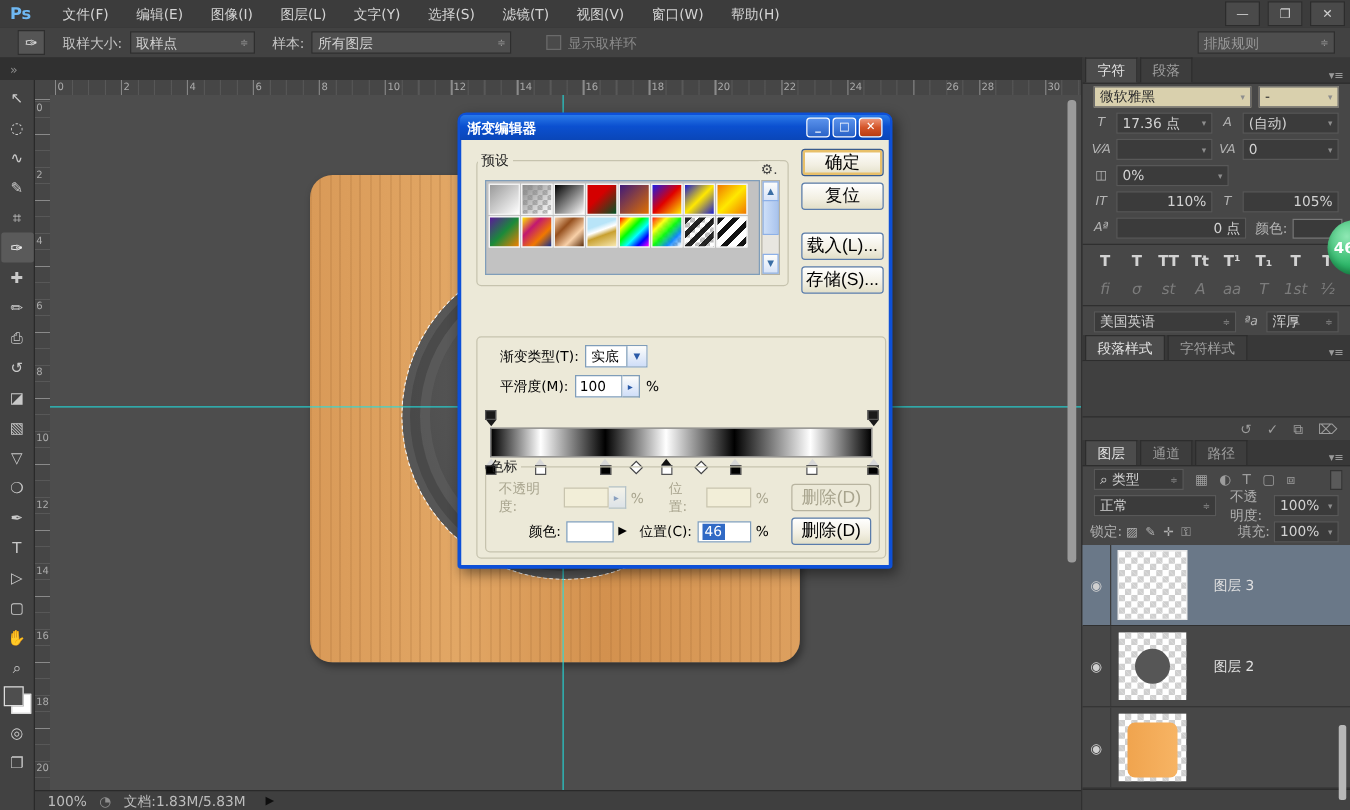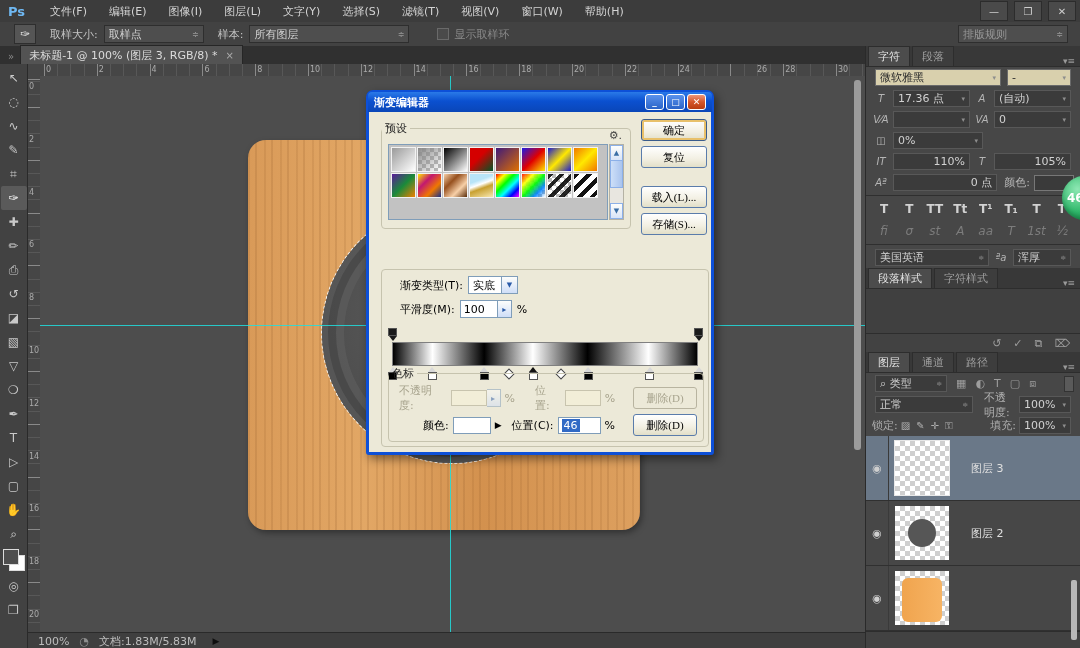--- a/index.html
+++ b/index.html
@@ -123,22 +123,22 @@
   .swatch.checker{background-image:linear-gradient(45deg,#bbb 25%,transparent 25%,transparent 75%,#bbb 75%),
                   linear-gradient(45deg,#bbb 25%,transparent 25%,transparent 75%,#bbb 75%);
                   background-size:8px 8px;background-position:0 0,4px 4px;}
   .swatch .fill{position:absolute;inset:0;}
   #swatch-scroll{position:absolute;right:6px;top:8px;width:15px;bottom:8px;background:#e8e6e0;border:1px solid #b5b2a4;box-sizing:border-box;}
   .sarrow{height:14px;background:linear-gradient(180deg,#fdfdfb,#d8e4f8);border:1px solid #8cb0e8;color:#3a6ea5;
           font-size:7px;display:flex;align-items:center;justify-content:center;}
   .sarrow.bottom{position:absolute;bottom:0;left:0;right:0;}
   #swatch-thumb{position:absolute;left:0;right:0;top:15px;height:26px;background:linear-gradient(90deg,#cddff8,#aac4ee);border:1px solid #8cb0e8;}
   .xp-btn{background:linear-gradient(180deg,#ffffff,#f2efe2 60%,#e2dfc8);border:1px solid #5a7cab;border-radius:3px;
-          font-size:11px;color:#000;display:flex;align-items:center;justify-content:center;height:20px;
-          font-family:Liberation Serif, serif;}
+          font-size:14px;color:#000;display:flex;align-items:center;justify-content:center;height:20px;
+          font-family:Liberation Sans, sans-serif;}
   .xp-btn.default{box-shadow:inset 0 0 0 2px #e8c06a;border-color:#3a5c8c;}
   .xp-btn.disabled{color:#a8a48e;border-color:#b8b4a0;background:#ece9d8;}
   .dlg-col{position:absolute;left:272px;top:26px;width:66px;display:flex;flex-direction:column;gap:5px;}
   .dlg-col .gap{height:8px;}
   #name-row{position:absolute;left:12px;top:146px;width:326px;display:flex;align-items:center;}
   #name-input{flex:1;background:#fff;border:1px solid #7f9db9;height:16px;margin:0 10px 0 8px;padding:0 4px;display:flex;align-items:center;}
   #outer-group{position:absolute;left:12px;top:176px;width:326px;height:176px;}
   .grad-row{display:flex;align-items:center;margin:6px 0 0 18px;}
   .xp-combo{background:#fff;border:1px solid #7f9db9;height:16px;display:flex;align-items:center;padding-left:4px;margin-left:5px;}
   .xp-combo .cbtn{width:15px;height:100%;margin-left:6px;background:linear-gradient(180deg,#fdfdfb,#cfdef8);
@@ -206,24 +206,20 @@
     <span class="chk"></span>
     <span class="dim">显示取样环</span>
     <span class="combo-dark" id="layout-rules">
       <span>排版规则</span>
       <span class="arr">≑</span>
     </span>
   </div>
 
   <div id="tabrow">
     <span id="tab-scroll">»</span>
-    <div class="doc-tab">
-      <span>未标题-1 @ 100% (图层 3, RGB/8) *</span>
-      <span class="close">×</span>
-    </div>
   </div>
 
   <div id="toolbar">
       <div class="tool">
         <span>↖</span>
       </div>
       <div class="tool">
         <span>◌</span>
       </div>
       <div class="tool">

